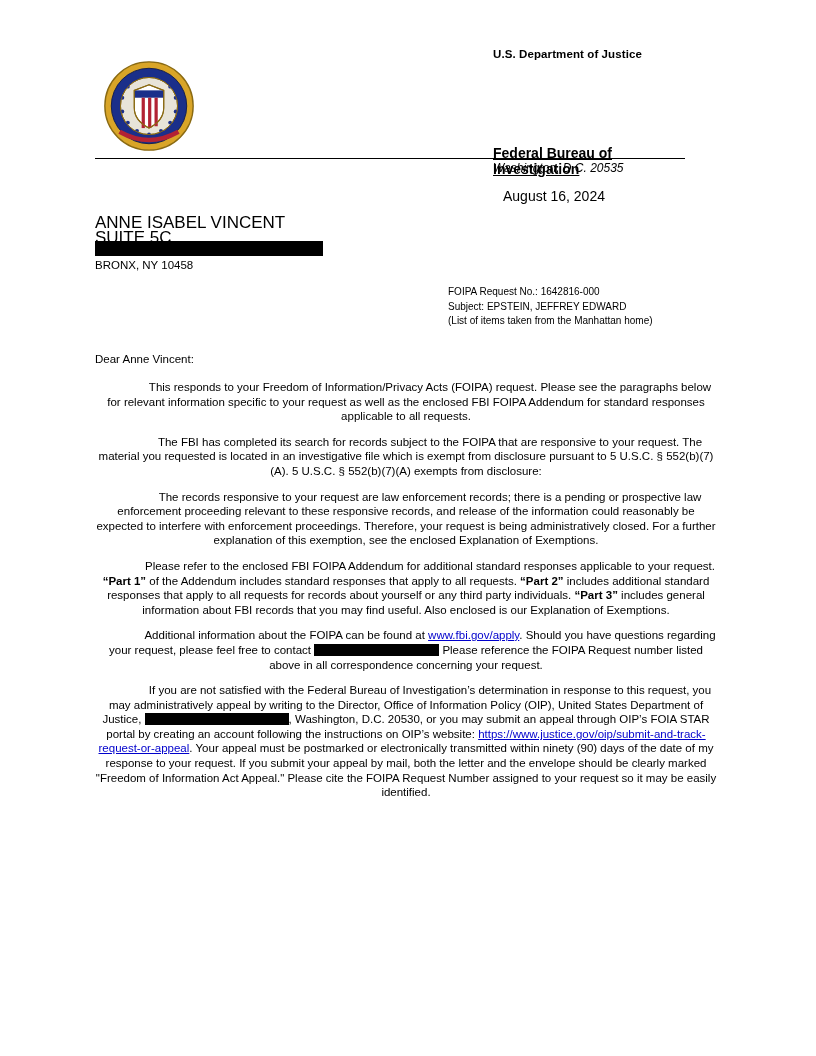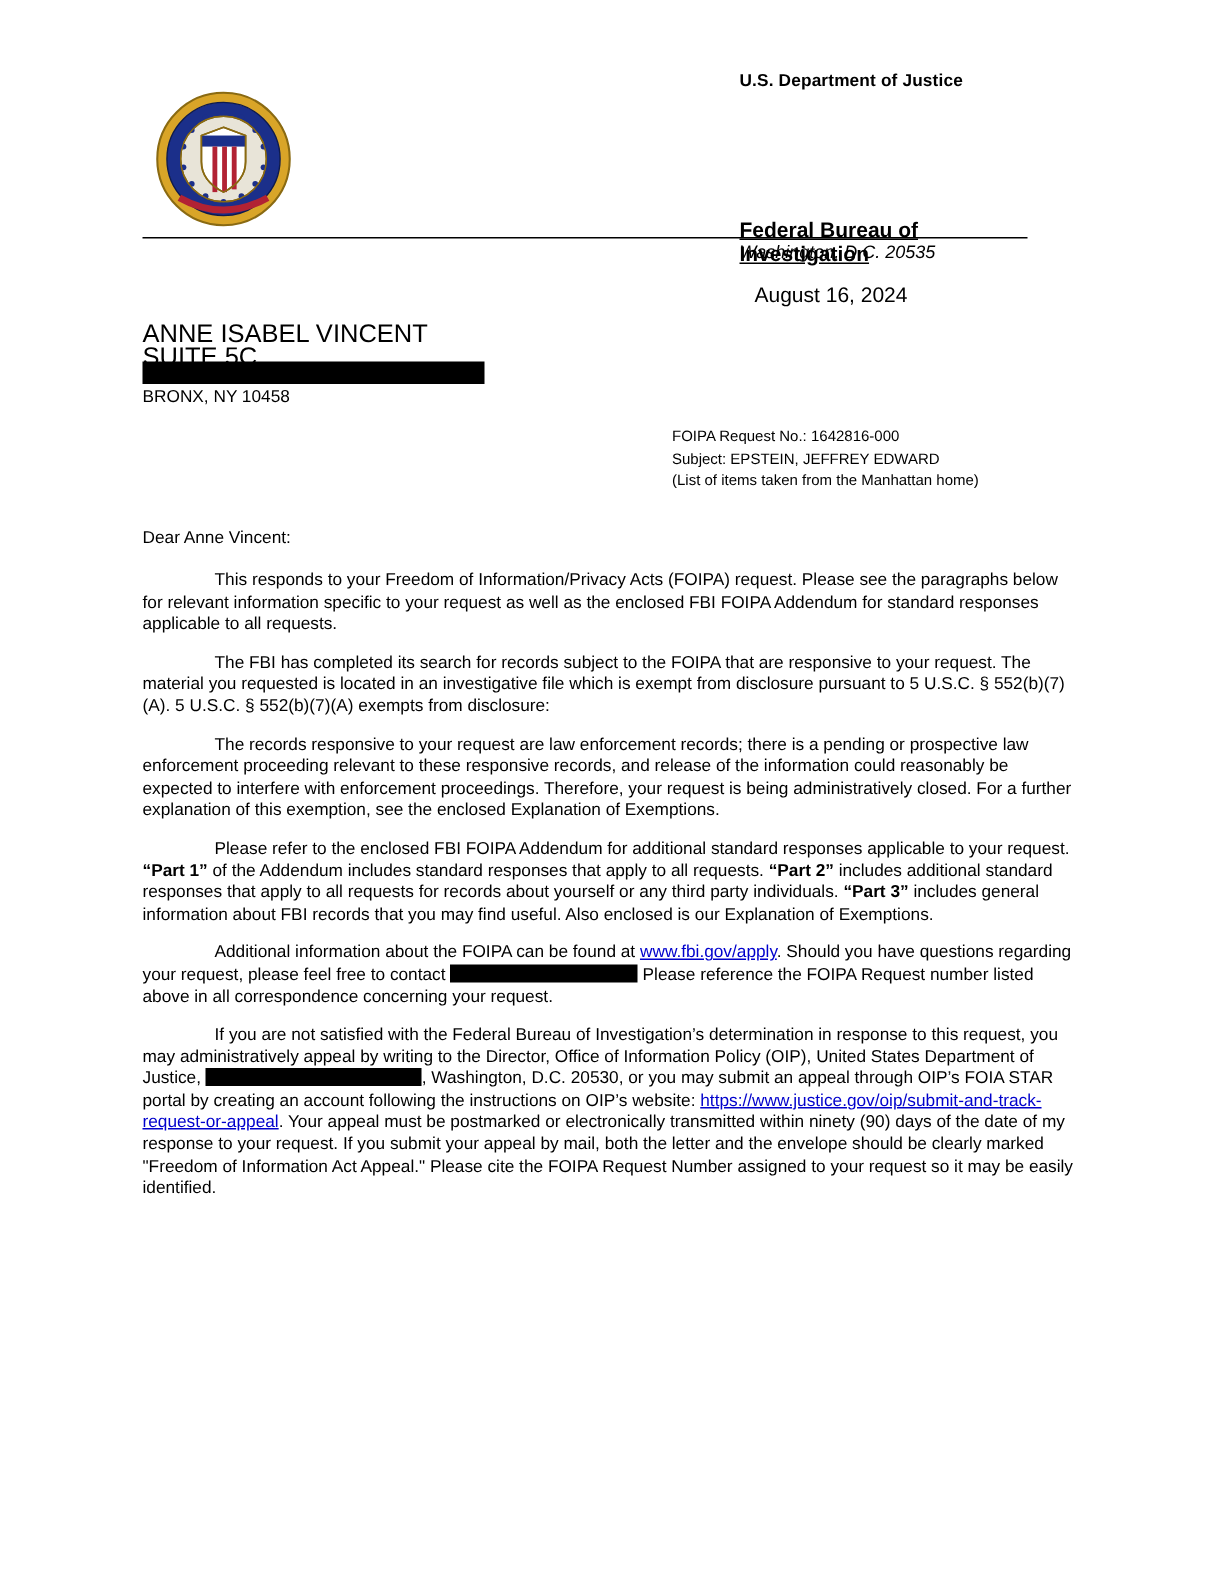--- a/index.html
+++ b/index.html
@@ -109,21 +109,21 @@
     top: 353px;
     font-size: 11.5px;
   }
   .body {
     position: absolute;
     left: 95px;
     top: 380px;
     width: 622px;
     font-size: 11.5px;
     line-height: 14.6px;
-    text-align: left;
+    text-align: center;
   }
   .body p {
     margin: 0 0 11px 0;
   }
   .body p.ind {
     text-indent: 48px;
   }
   .quote {
     margin: 0 0 11px 0;
     padding-left: 95px;

